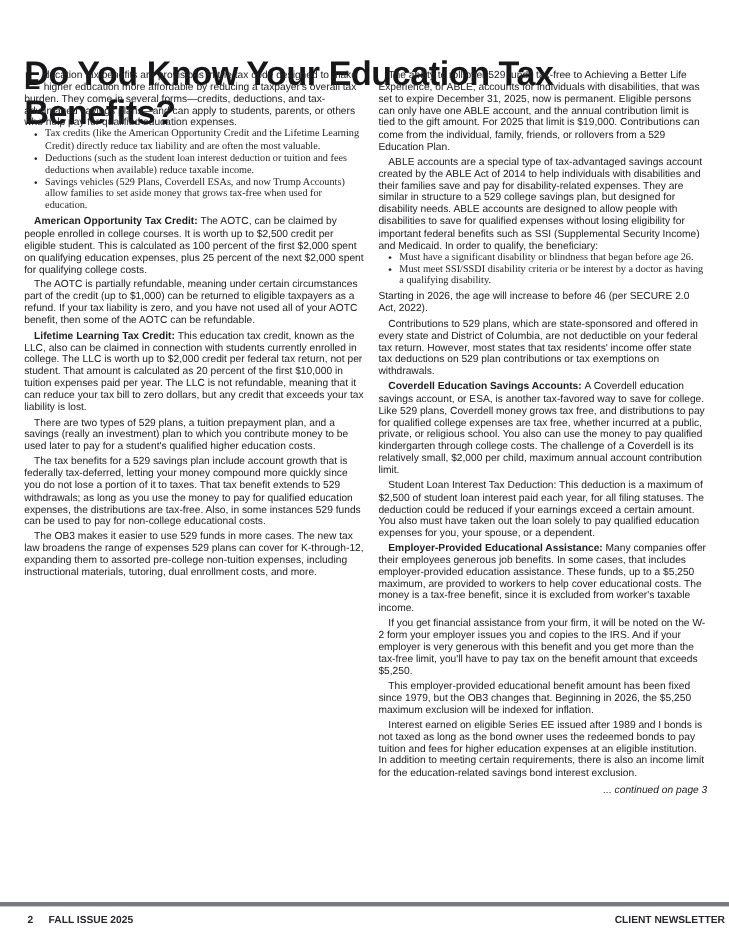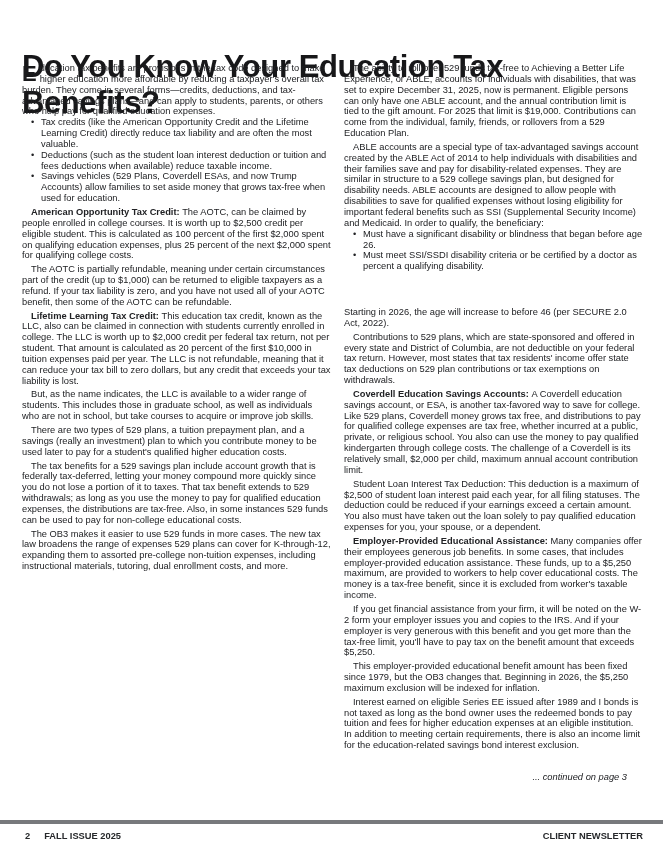--- a/index.html
+++ b/index.html
@@ -14,39 +14,39 @@
   }
   .columns{
     position:absolute;left:22px;top:63px;width:621px;
     display:flex;gap:13px;align-items:flex-start;
   }
   .col{font-size:9.3px;line-height:10.85px;color:#212225;}
   .col-left{width:309px;}
   .col-right{width:299px;}
   .para{margin:0 0 0 0;padding-top:3px;text-indent:9px;}
   .para.nogap{padding-top:0;}
-  .para.flush{text-indent:0;margin-top:32px;}
+  .para.flush{text-indent:0;}
   .lead{font-weight:700;}
   .bullet{display:flex;padding-top:0;margin-left:9px;}
   .bullet .dot{width:10px;flex:0 0 10px;text-align:left;}
-  .bullet .btxt{flex:1;}
+  .bullet .btxt{flex:1;font-family:Liberation Serif, serif;}
   .dropcap{
     float:left;font-size:22px;line-height:19px;font-weight:700;
     padding:1px 3px 0 0;color:#1a1a1c;
   }
-  .continued{margin:16px;padding-top:5px;text-align:right;font-style:italic;text-indent:0;}
+  .continued{margin:0;padding-top:5px;text-align:right;font-style:italic;text-indent:0;}
   .footer-bar{
     position:absolute;left:0;top:820px;width:663px;height:4px;background:#77797c;
   }
   .footer-row{
     position:absolute;left:0;top:831px;width:663px;height:14px;
     font-size:9.3px;font-weight:700;color:#26282b;
   }
   .footer-left{position:absolute;left:25px;top:0;display:flex;gap:14px;}
-  .footer-right{position:absolute;right:20px;top:0;}
+  .footer-right{position:absolute;right:4px;top:0;}
 </style>
 </head>
 <body>
 
 <h1 class="page-title">Do You Know Your Education Tax Benefits?</h1>
 
 <div class="columns">
   <div class="col col-left" id="col-left">
       <p class="para nogap" style="text-indent: 0px;"><span class="dropcap">E</span>ducation tax benefits are provisions in the tax code designed to make higher education more affordable by reducing a taxpayer's overall tax burden. They come in several forms—credits, deductions, and tax-advantaged savings plans—and can apply to students, parents, or others who help pay for qualified education expenses.</p>
       <div class="bullet">
@@ -57,35 +57,34 @@
         <span class="dot">•</span>
         <span class="btxt">Deductions (such as the student loan interest deduction or tuition and fees deductions when available) reduce taxable income.</span>
       </div>
       <div class="bullet">
         <span class="dot">•</span>
         <span class="btxt">Savings vehicles (529 Plans, Coverdell ESAs, and now Trump Accounts) allow families to set aside money that grows tax-free when used for education.</span>
       </div>
       <p class="para"><b class="lead">American Opportunity Tax Credit: </b>The AOTC, can be claimed by people enrolled in college courses. It is worth up to $2,500 credit per eligible student. This is calculated as 100 percent of the first $2,000 spent on qualifying education expenses, plus 25 percent of the next $2,000 spent for qualifying college costs.</p>
       <p class="para">The AOTC is partially refundable, meaning under certain circumstances part of the credit (up to $1,000) can be returned to eligible taxpayers as a refund. If your tax liability is zero, and you have not used all of your AOTC benefit, then some of the AOTC can be refundable.</p>
       <p class="para"><b class="lead">Lifetime Learning Tax Credit: </b>This education tax credit, known as the LLC, also can be claimed in connection with students currently enrolled in college. The LLC is worth up to $2,000 credit per federal tax return, not per student. That amount is calculated as 20 percent of the first $10,000 in tuition expenses paid per year. The LLC is not refundable, meaning that it can reduce your tax bill to zero dollars, but any credit that exceeds your tax liability is lost.</p>
-      <p class="para">But, as the name indicates, the LLC is available to a wider range of students. This includes those in graduate school, as well as individuals who are not in school, but take courses to acquire or improve job skills.</p>
       <p class="para">There are two types of 529 plans, a tuition prepayment plan, and a savings (really an investment) plan to which you contribute money to be used later to pay for a student's qualified higher education costs.</p>
       <p class="para">The tax benefits for a 529 savings plan include account growth that is federally tax-deferred, letting your money compound more quickly since you do not lose a portion of it to taxes. That tax benefit extends to 529 withdrawals; as long as you use the money to pay for qualified education expenses, the distributions are tax-free. Also, in some instances 529 funds can be used to pay for non-college educational costs.</p>
       <p class="para">The OB3 makes it easier to use 529 funds in more cases. The new tax law broadens the range of expenses 529 plans can cover for K-through-12, expanding them to assorted pre-college non-tuition expenses, including instructional materials, tutoring, dual enrollment costs, and more.</p>
     </div>
   <div class="col col-right" id="col-right">
       <p class="para nogap">The ability to roll over 529 funds tax-free to Achieving a Better Life Experience, or ABLE, accounts for individuals with disabilities, that was set to expire December 31, 2025, now is permanent. Eligible persons can only have one ABLE account, and the annual contribution limit is tied to the gift amount. For 2025 that limit is $19,000. Contributions can come from the individual, family, friends, or rollovers from a 529 Education Plan.</p>
       <p class="para">ABLE accounts are a special type of tax-advantaged savings account created by the ABLE Act of 2014 to help individuals with disabilities and their families save and pay for disability-related expenses. They are similar in structure to a 529 college savings plan, but designed for disability needs. ABLE accounts are designed to allow people with disabilities to save for qualified expenses without losing eligibility for important federal benefits such as SSI (Supplemental Security Income) and Medicaid. In order to qualify, the beneficiary:</p>
       <div class="bullet">
         <span class="dot">•</span>
         <span class="btxt">Must have a significant disability or blindness that began before age 26.</span>
       </div>
       <div class="bullet">
         <span class="dot">•</span>
-        <span class="btxt">Must meet SSI/SSDI disability criteria or be certified by a doctor as percent a qualifying disability.</span>
+        <span class="btxt">Must meet SSI/SSDI disability criteria or be interest by a doctor as having a qualifying disability.</span>
       </div>
       <p class="para flush">Starting in 2026, the age will increase to before 46 (per SECURE 2.0 Act, 2022).</p>
       <p class="para">Contributions to 529 plans, which are state-sponsored and offered in every state and District of Columbia, are not deductible on your federal tax return. However, most states that tax residents' income offer state tax deductions on 529 plan contributions or tax exemptions on withdrawals.</p>
       <p class="para"><b class="lead">Coverdell Education Savings Accounts: </b>A Coverdell education savings account, or ESA, is another tax-favored way to save for college. Like 529 plans, Coverdell money grows tax free, and distributions to pay for qualified college expenses are tax free, whether incurred at a public, private, or religious school. You also can use the money to pay qualified kindergarten through college costs. The challenge of a Coverdell is its relatively small, $2,000 per child, maximum annual account contribution limit.</p>
       <p class="para">Student Loan Interest Tax Deduction: This deduction is a maximum of $2,500 of student loan interest paid each year, for all filing statuses. The deduction could be reduced if your earnings exceed a certain amount. You also must have taken out the loan solely to pay qualified education expenses for you, your spouse, or a dependent.</p>
       <p class="para"><b class="lead">Employer-Provided Educational Assistance: </b>Many companies offer their employees generous job benefits. In some cases, that includes employer-provided education assistance. These funds, up to a $5,250 maximum, are provided to workers to help cover educational costs. The money is a tax-free benefit, since it is excluded from worker's taxable income.</p>
       <p class="para">If you get financial assistance from your firm, it will be noted on the W-2 form your employer issues you and copies to the IRS. And if your employer is very generous with this benefit and you get more than the tax-free limit, you'll have to pay tax on the benefit amount that exceeds $5,250.</p>
       <p class="para">This employer-provided educational benefit amount has been fixed since 1979, but the OB3 changes that. Beginning in 2026, the $5,250 maximum exclusion will be indexed for inflation.</p>
       <p class="para">Interest earned on eligible Series EE issued after 1989 and I bonds is not taxed as long as the bond owner uses the redeemed bonds to pay tuition and fees for higher education expenses at an eligible institution. In addition to meeting certain requirements, there is also an income limit for the education-related savings bond interest exclusion.</p>
       <p class="continued">... continued on page 3</p>

